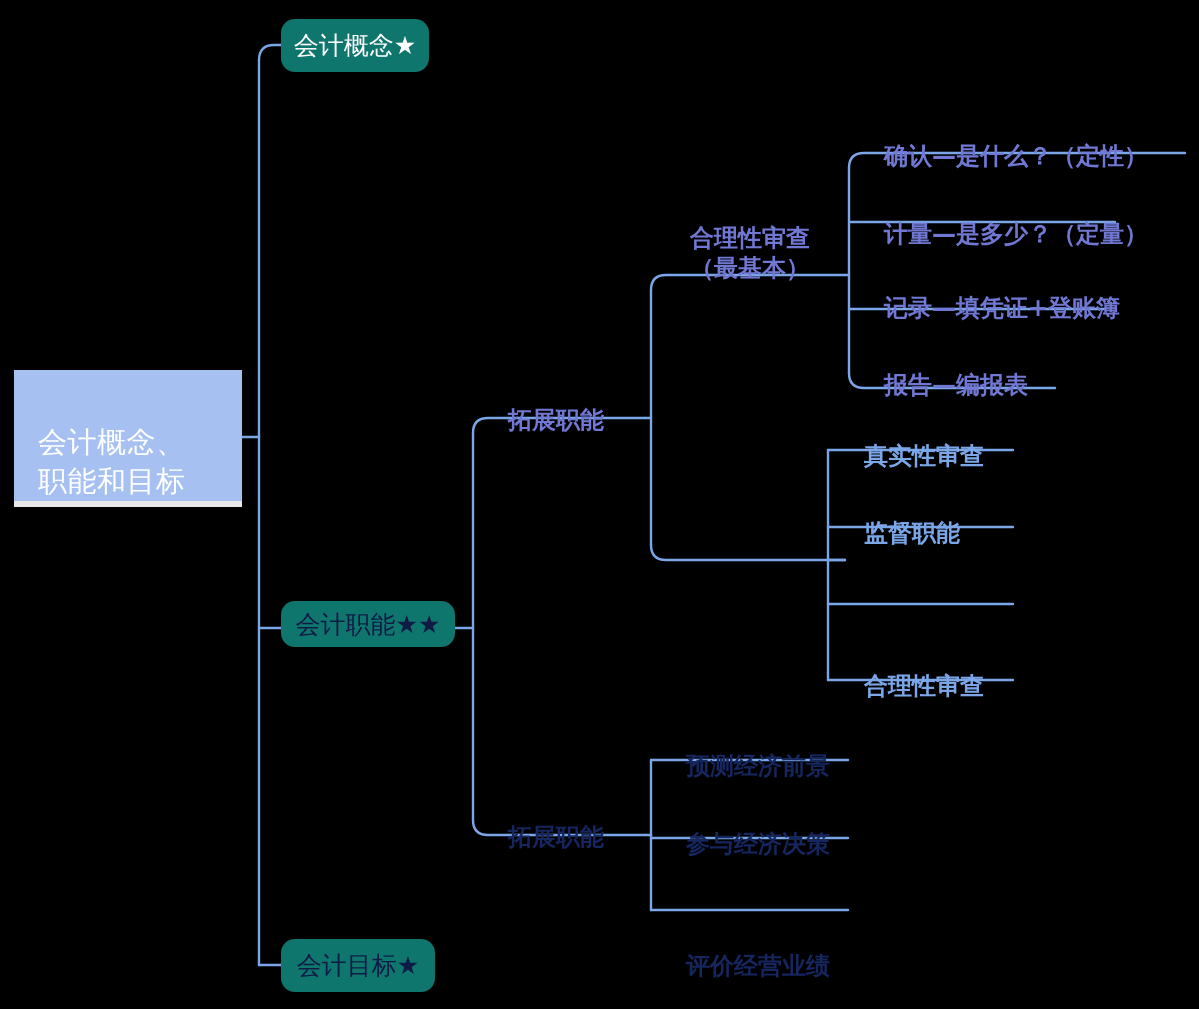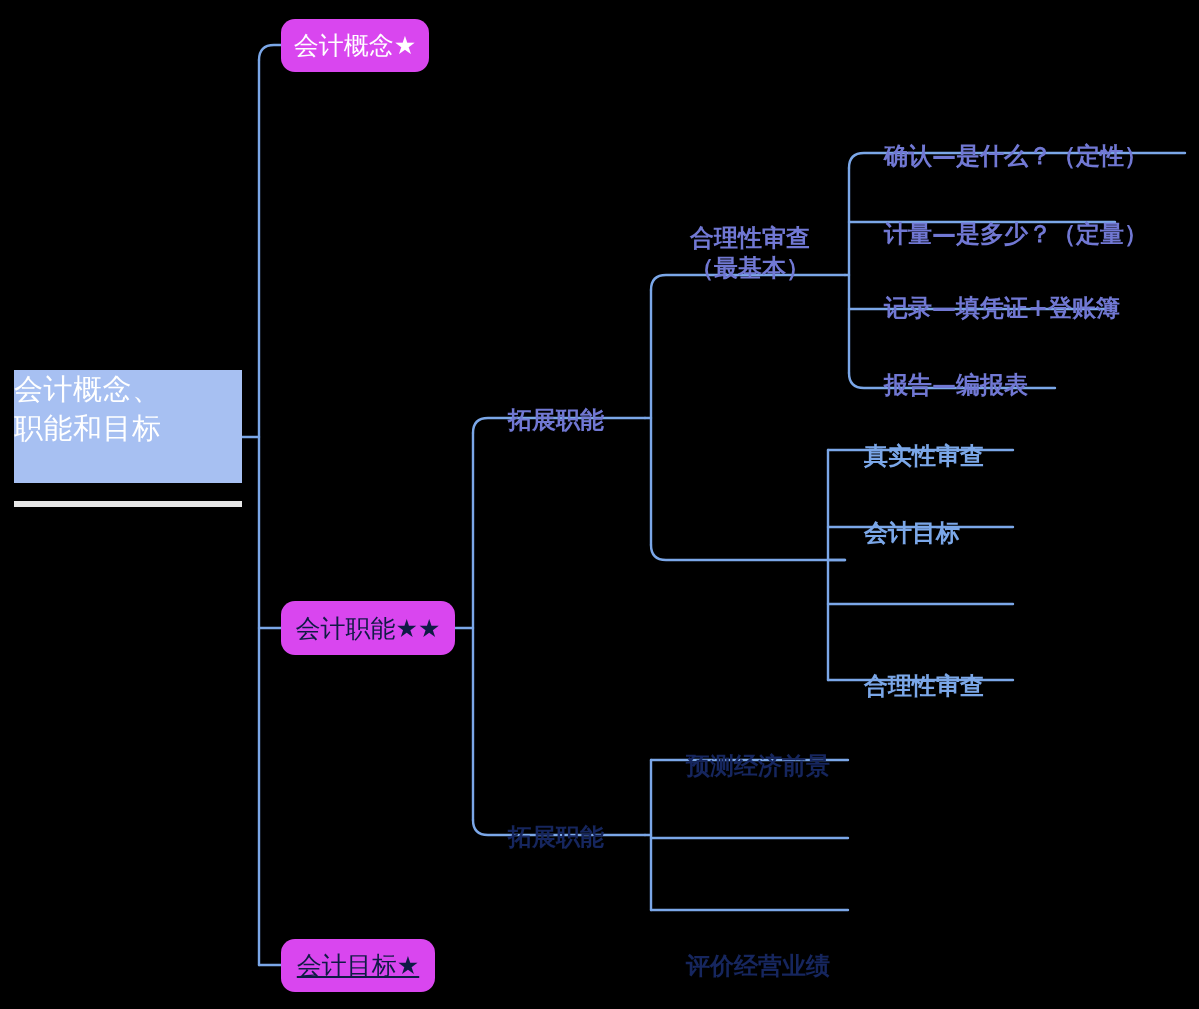--- a/index.html
+++ b/index.html
@@ -25,46 +25,47 @@
     height: 1009px;
     pointer-events: none;
   }
 
   
   .root-node {
     position: absolute;
     left: 14px;
     top: 370px;
     width: 228px;
-    height: 113px;
+    height: 131px;
     background: #a7c0f2;
     display: flex;
-    align-items: flex-start;
+    align-items: flex-end;
     box-sizing: border-box;
+    padding-left: 24px;
   }
   .root-node .root-text {
     color: #ffffff;
     font-size: 29px;
     line-height: 1.35;
     letter-spacing: 0.5px;
     white-space: pre-line;
   }
   .root-underbar {
     position: absolute;
     left: 14px;
     top: 501px;
     width: 228px;
     height: 6px;
     background: #e8e8e8;
   }
 
   
   .pill {
     position: absolute;
-    background: #d946ef;
+    background: #0f766e;
     border-radius: 14px;
     display: flex;
     align-items: center;
     justify-content: center;
     box-sizing: border-box;
     padding: 0 18px;
     font-size: 25px;
     white-space: nowrap;
   }
   .pill.white   { color: #ffffff; }
@@ -134,25 +135,25 @@
   <div class="root-node">
     <span class="root-text">会计概念、
 职能和目标</span>
   </div>
   <div class="root-underbar"></div>
 
   <div class="pill white" style="left:281px; top:19px; width:148px; height:53px;">
     <span>会计概念★</span>
   </div>
 
-  <div class="pill navy" style="left:281px; top:601px; width:174px; height:54px;">
+  <div class="pill navy" style="left:281px; top:601px; width:174px; height:46px;">
     <span>会计职能★★</span>
   </div>
 
-  <div class="pill navy" style="left:281px; top:939px; width:154px; height:53px;text-decoration:underline;">
+  <div class="pill navy" style="left:281px; top:939px; width:154px; height:53px;">
     <span>会计目标★</span>
   </div>
 
   <div class="tnode periwinkle" style="left:508px; top:374px;">
     <span>拓展职能</span>
   </div>
 
   <div class="tnode darknavy" style="left:508px; top:791px;">
     <span>拓展职能</span>
   </div>
@@ -173,26 +174,29 @@
     <span>记录—填凭证+登账簿</span>
   </div>
   <div class="tnode lightblue" style="left:864px; top:410px;">
     <span>真实性审查</span>
   </div>
 
   <div class="tnode periwinkle" style="left:884px; top:339px;">
     <span>报告—编报表</span>
   </div>
   <div class="tnode lightblue" style="left:864px; top:487px;">
-    <span>会计目标</span>
+    <span>监督职能</span>
   </div>
   <div class="tnode darknavy" style="left:686px; top:720px;">
     <span>预测经济前景</span>
   </div>
 
   <div class="tnode lightblue" style="left:864px; top:640px;">
     <span>合理性审查</span>
   </div>
+  <div class="tnode darknavy" style="left:686px; top:798px;">
+    <span>参与经济决策</span>
+  </div>
   <div class="tnode darknavy" style="left:686px; top:920px;">
     <span>评价经营业绩</span>
   </div>
 
 </div>
 
 </body></html>

